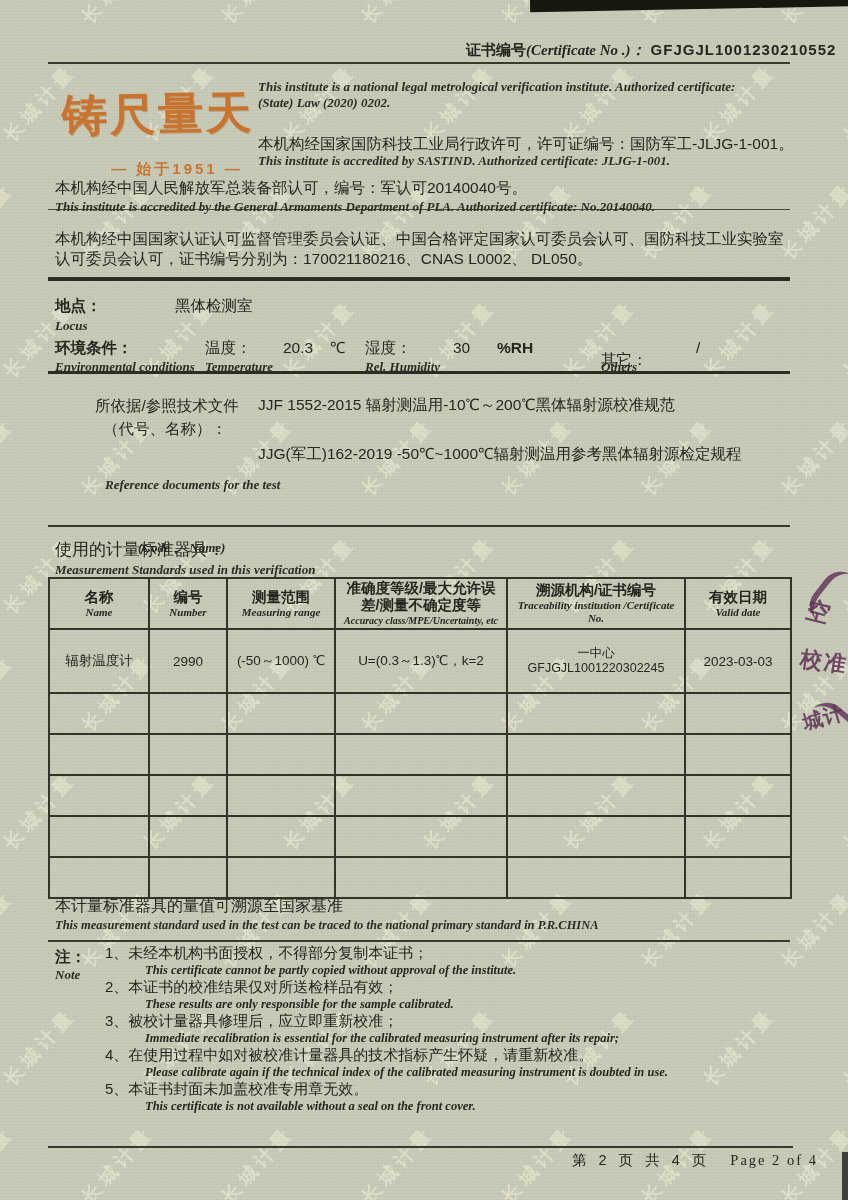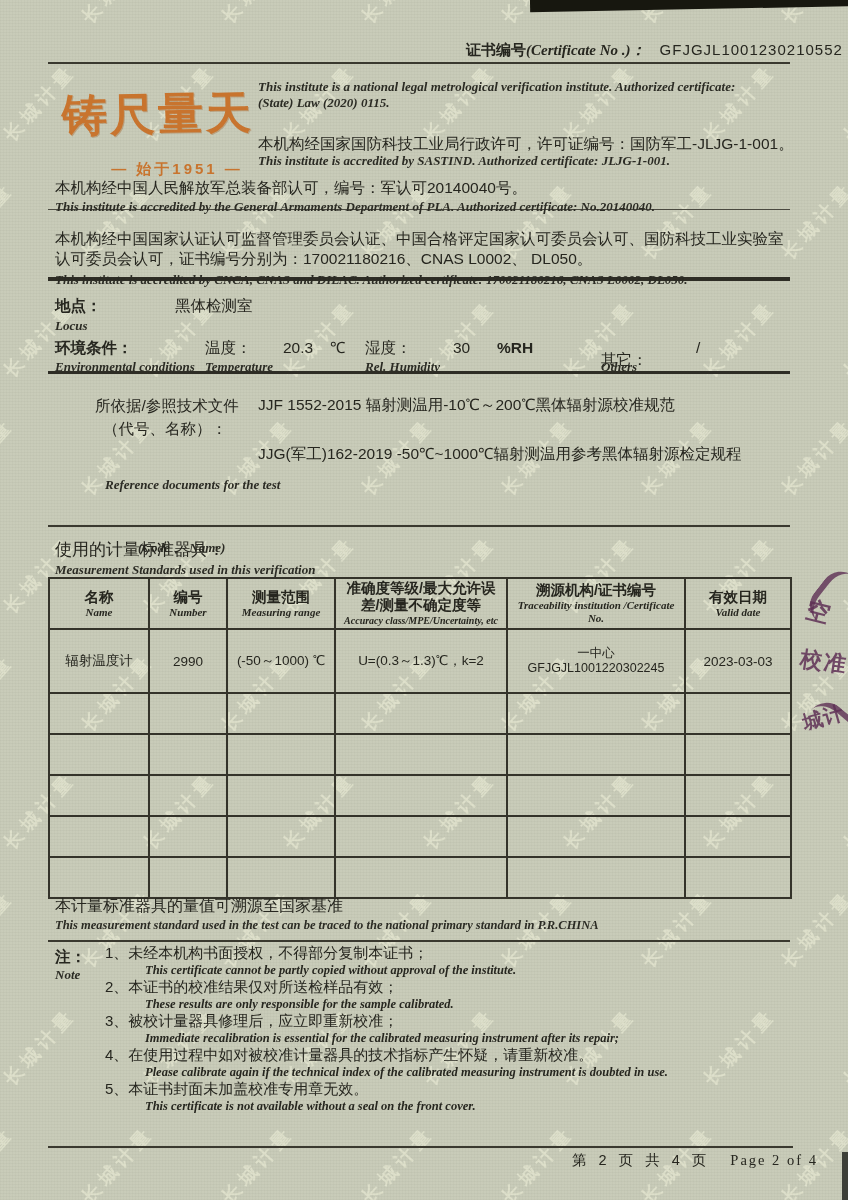--- a/index.html
+++ b/index.html
@@ -20,21 +20,21 @@
   .en  { font-family:"Liberation Serif", serif; font-style:italic; font-weight:bold; color:#2b2b24; }
   .rule { position:absolute; background:#3a392f; }
   .wm { position:absolute; transform:rotate(-48deg); font-size:19px; font-weight:bold;
         letter-spacing:5px; color:rgba(240,242,219,0.55); white-space:nowrap;
         font-family:"Liberation Sans", sans-serif; pointer-events:none; }
 
   
   .cert-line { font-size:15px; white-space:nowrap; }
   .cert-line .lbl-zh { font-weight:bold; }
   .cert-line .lbl-en { font-family:"Liberation Serif",serif; font-style:italic; font-weight:bold; }
-  .cert-line .num { font-weight:normal; letter-spacing:1px; margin-left:14px; }
+  .cert-line .num { font-weight:bold; letter-spacing:1px; margin-left:5px; }
 
   
   .logo-title { font-size:45px; font-weight:bold; color:#c8742e; letter-spacing:3px;
                 transform:rotate(-1deg); white-space:nowrap; text-shadow:1px 1px 0 rgba(160,85,25,.35); }
   .logo-sub   { font-size:15px; font-weight:bold; color:#c8742e; letter-spacing:3px; text-align:center; width:230px; }
 
   .p-zh { font-size:15.5px; line-height:19px; }
   .p-en { font-size:13px; line-height:16px; }
 
   
@@ -160,30 +160,29 @@
     <span class="lbl-zh">证书编号</span><span class="lbl-en">(Certificate No .)：</span><span class="num">GFJGJL1001230210552</span>
   </div>
 
   <div class="abs" style="top:84px; left:62px;">
     <div class="logo-title">铸尺量天</div>
     <div class="logo-sub" style="margin-top:16px;">— 始于1951 —</div>
   </div>
 
   <div class="abs" style="top:79px; left:258px; width:548px;">
     <div class="en p-en">This institute is a national legal metrological verification institute.  Authorized certificate:</div>
-    <div class="en p-en">(State) Law (2020) 0115.</div>
+    <div class="en p-en">(State) Law (2020) 0202.</div>
     <div class="p-zh" style="margin-top:23px;">本机构经国家国防科技工业局行政许可，许可证编号：国防军工-JLJG-1-001。</div>
     <div class="en p-en">This institute is accredited by SASTIND. Authorized certificate: JLJG-1-001.</div>
   </div>
 
   <div class="abs" style="top:178px; left:55px; width:740px;">
     <div class="p-zh">本机构经中国人民解放军总装备部认可，编号：军认可20140040号。</div>
     <div class="en p-en" style="margin-top:2px;">This institute is accredited by the General Armaments Department of PLA. Authorized certificate: No.20140040.</div>
     <div class="p-zh" style="margin-top:14px; line-height:20px;">本机构经中国国家认证认可监督管理委员会认证、中国合格评定国家认可委员会认可、国防科技工业实验室认可委员会认可，证书编号分别为：170021180216、CNAS L0002、 DL050。</div>
-    <div class="en p-en" style="margin-top:3px;">This institute is accredited by CNCA, CNAS and DILAC. Authorized certificate: 170021180216, CNAS L0002, DL050.</div>
   </div>
 
   <div class="abs p-zh" style="top:296px; left:55px; font-weight:bold;">地点：</div>
   <div class="abs p-zh" style="top:296px; left:175px;">黑体检测室</div>
   <div class="abs en p-en" style="top:318px; left:55px;">Locus</div>
 
   <div class="abs p-zh" style="top:338px; left:55px; font-weight:bold;">环境条件：</div>
   <div class="abs p-zh" style="top:338px; left:205px;">温度：</div>
   <div class="abs p-zh" style="top:338px; left:283px;">20.3</div>
   <div class="abs p-zh" style="top:338px; left:330px;">℃</div>

